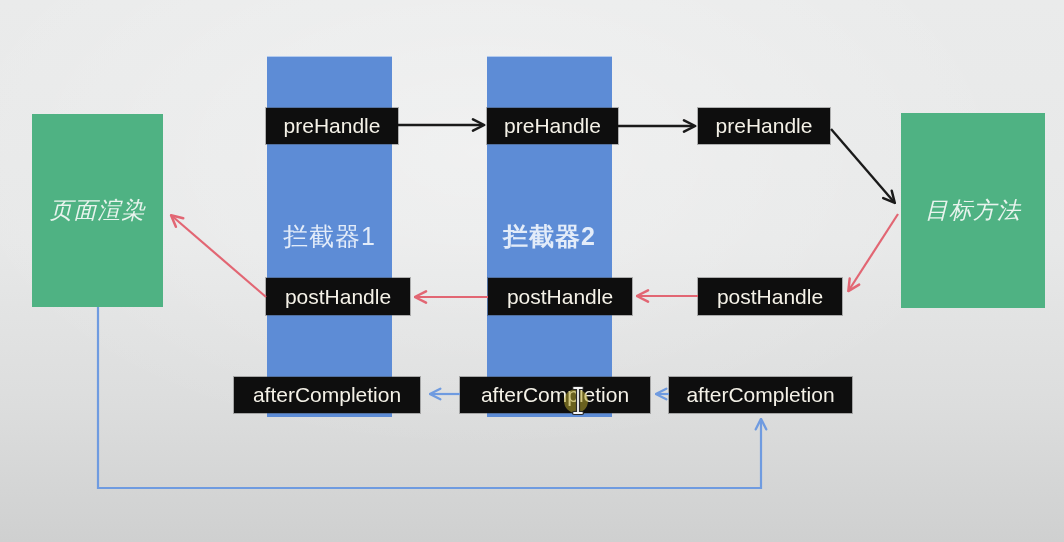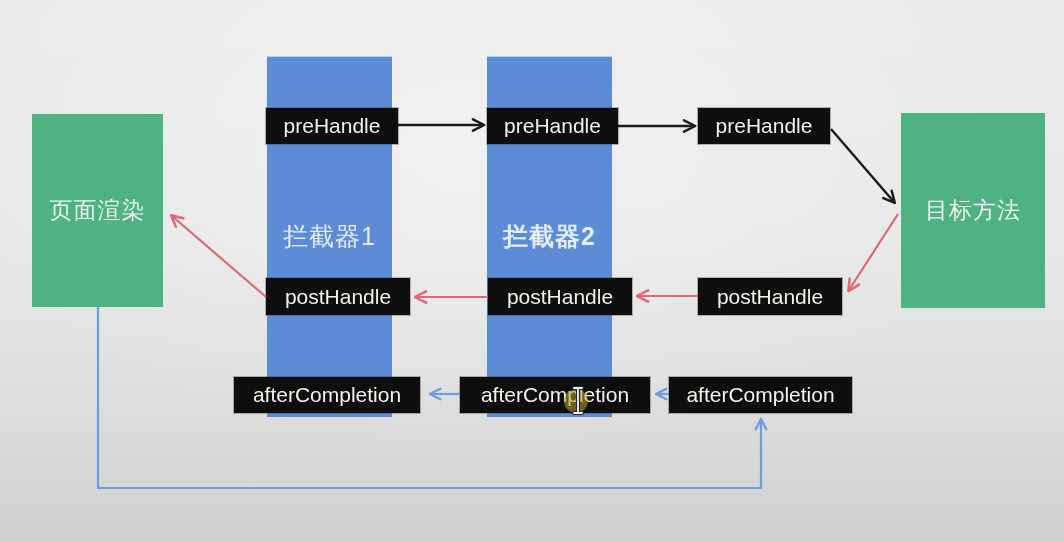--- a/index.html
+++ b/index.html
@@ -19,20 +19,21 @@
   }
   .node {
     position: absolute;
     display: flex;
     align-items: center;
     justify-content: center;
     background: #4fb283;
     color: #e9f4ee;
     font-size: 23px;
     letter-spacing: 1px;
+    font-style: italic;
   }
   .column {
     position: absolute;
     top: 56px;
     width: 125px;
     height: 360px;
     background: #5d8cd6;
     border-top: 1px solid rgba(215,228,248,0.7);
   }
   .column .col-label {

